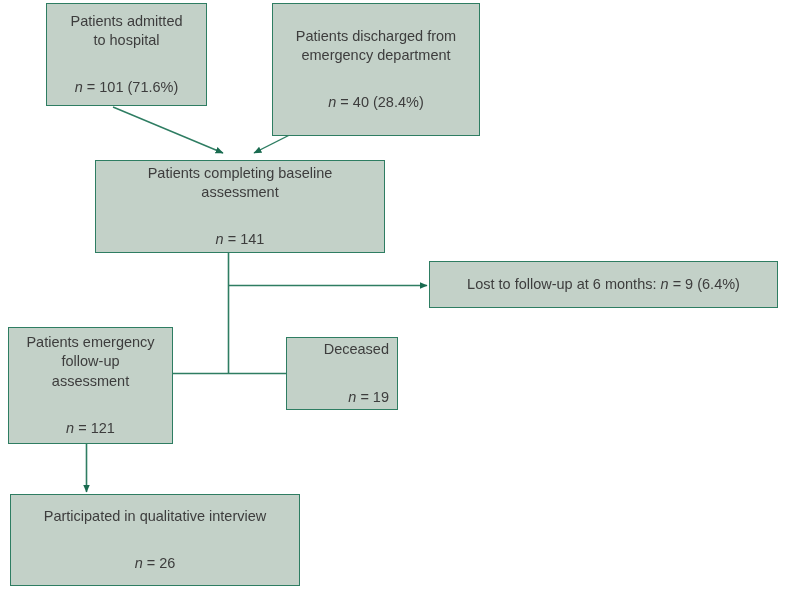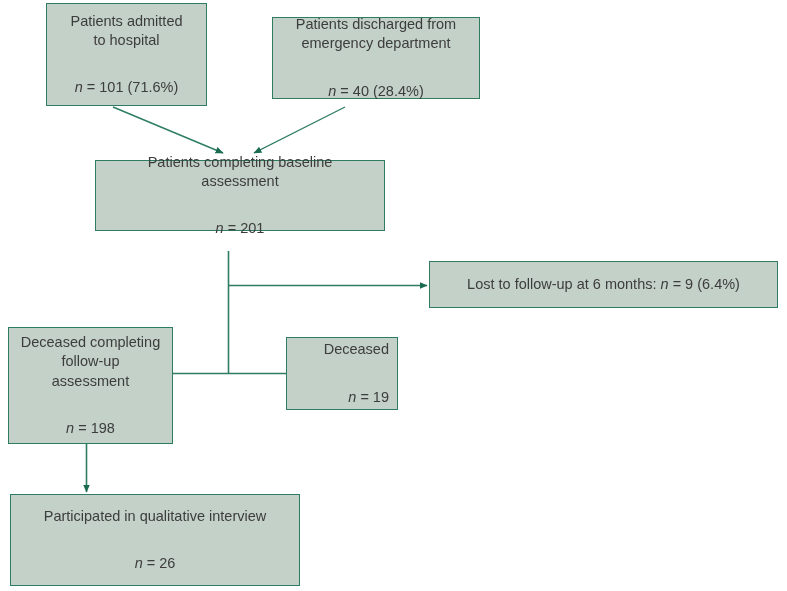--- a/index.html
+++ b/index.html
@@ -47,22 +47,22 @@
     margin-top: 28px;
   }
   .node.inline-count .title {
     display: inline;
   }
   .nvar {
     font-style: italic;
   }
   
   #node-admitted      { left: 46px;  top: 3px;   width: 161px; height: 103px; }
-  #node-discharged    { left: 272px; top: 17px;   width: 208px; height: 82px; }
-  #node-baseline      { left: 95px;  top: 160px; width: 290px; height: 71px; }
+  #node-discharged    { left: 272px; top: 3px;   width: 208px; height: 133px; }
+  #node-baseline      { left: 95px;  top: 160px; width: 290px; height: 93px; }
   #node-lost          { left: 429px; top: 261px; width: 349px; height: 47px;
                         justify-content: center; }
   #node-followup      { left: 8px;   top: 327px; width: 165px; height: 117px; }
   #node-deceased      { left: 286px; top: 337px; width: 112px; height: 73px; align-items: flex-end; }
   #node-qualitative   { left: 10px;  top: 494px; width: 290px; height: 92px; }
 </style>
 </head>
 <body>
 
 <div id="flow-root">
@@ -95,32 +95,32 @@
 
   <div class="node" id="node-discharged">
     <div class="title">Patients discharged from
 emergency department</div>
     <div class="count"><span class="nvar">n</span> <span>= 40 (28.4%)</span></div>
   </div>
 
   <div class="node" id="node-baseline">
     <div class="title">Patients completing baseline
 assessment</div>
-    <div class="count"><span class="nvar">n</span> <span>= 201</span></div>
+    <div class="count"><span class="nvar">n</span> <span>= 141</span></div>
   </div>
 
   <div class="node single-line inline-count" id="node-lost">
     <div><span class="title">Lost to follow-up at 6 months:</span> <span class="nvar">n</span> <span>= 9 (6.4%)</span></div>
   </div>
 
   <div class="node" id="node-followup">
-    <div class="title">Deceased completing
+    <div class="title">Patients emergency
 follow-up
 assessment</div>
-    <div class="count"><span class="nvar">n</span> <span>= 198</span></div>
+    <div class="count"><span class="nvar">n</span> <span>= 121</span></div>
   </div>
 
   <div class="node" id="node-deceased">
     <div class="title">Deceased</div>
     <div class="count"><span class="nvar">n</span> <span>= 19</span></div>
   </div>
 
   <div class="node" id="node-qualitative">
     <div class="title">Participated in qualitative interview</div>
     <div class="count"><span class="nvar">n</span> <span>= 26</span></div>

